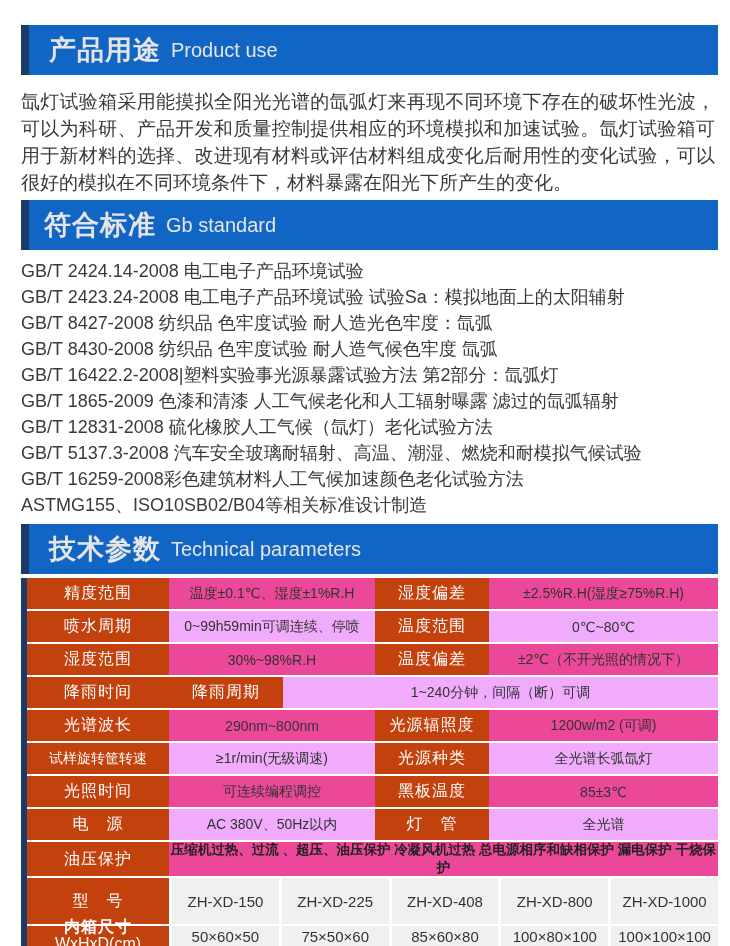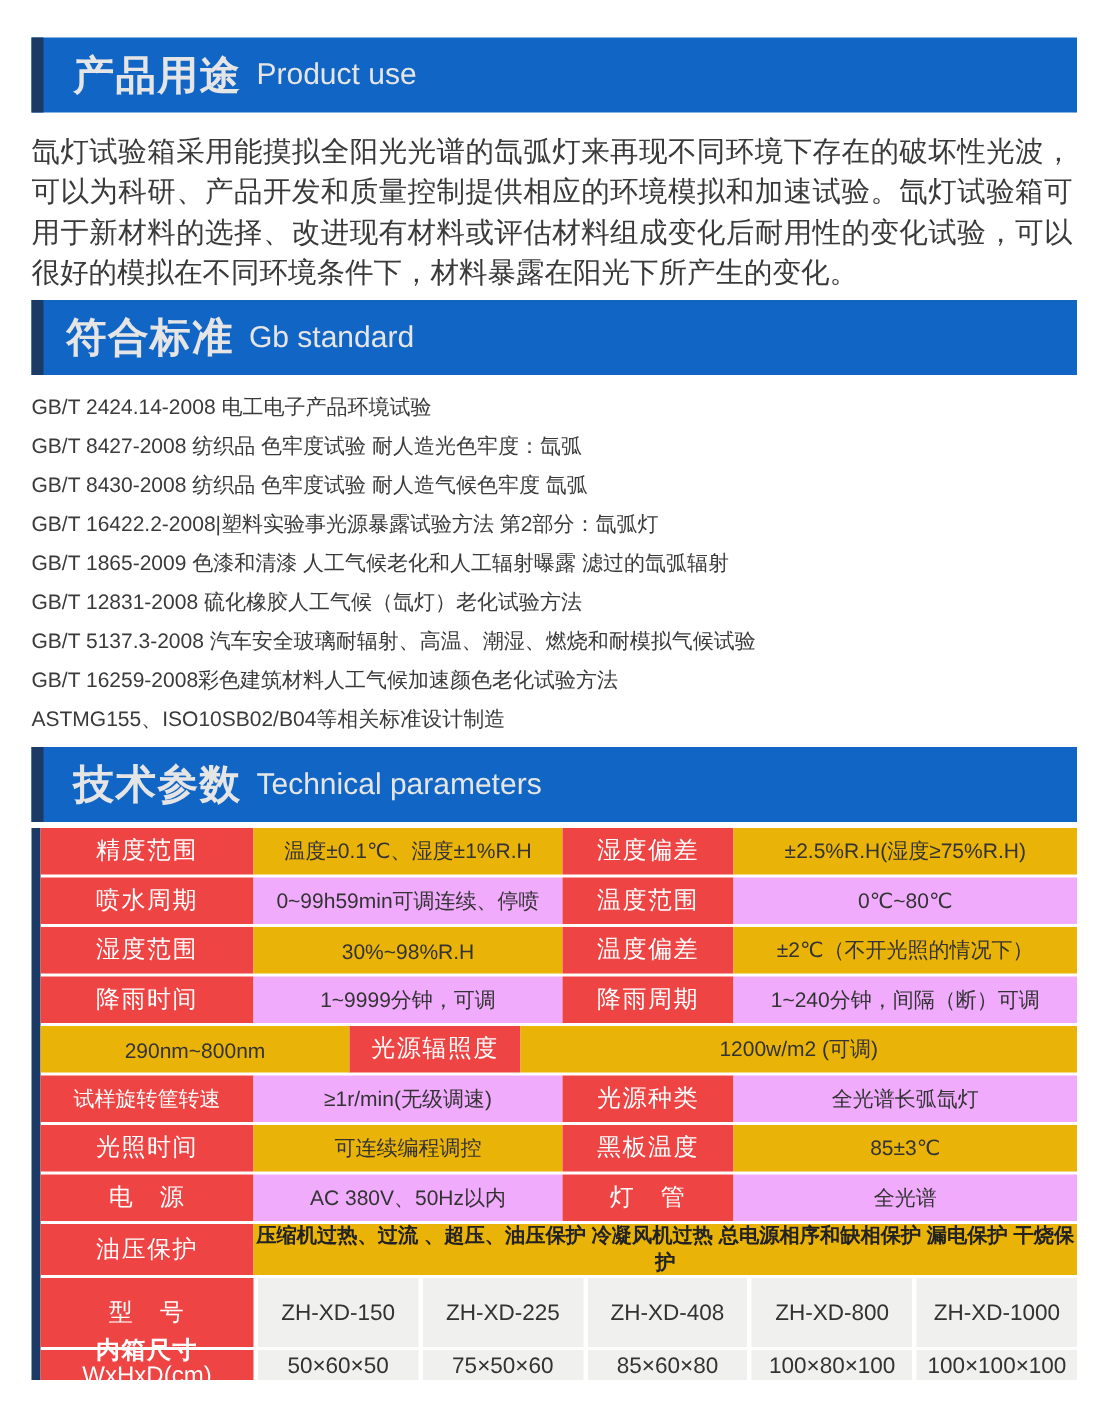--- a/index.html
+++ b/index.html
@@ -30,43 +30,43 @@
     margin-top:13px;
     width:694px;
     font-size:19px;line-height:27px;
     color:#3a3a3a;
     text-align:justify;
   }
 
   
   .standards{margin-top:8px;}
   .standards div{
-    font-size:14px;line-height:26px;color:#3a3a3a;
+    font-size:18px;line-height:26px;color:#3a3a3a;
     white-space:nowrap;
   }
 
   
   .ptable{
     margin-top:4px;
     width:697px;
     border-left:6px solid #1b3a66;
     box-sizing:border-box;
   }
   .prow{display:flex;margin-bottom:2px;}
   .cell{
     display:flex;align-items:center;justify-content:center;
     box-sizing:border-box;text-align:center;
   }
   .lab{
-    background:#ef4444;color:#fff;font-size:16px;
+    background:#c2410c;color:#fff;font-size:16px;
     letter-spacing:1px;
   }
   .lab1{width:142px;}
   .lab2{width:114px;}
-  .val{background:#eab308;color:#333;font-size:14px;}
+  .val{background:#ec4899;color:#333;font-size:14px;}
   .val1{width:206px;}
   .val2{flex:1;}
   .r{height:31px;}
   .prow.alt .val{background:#f0abfc;}
   .lab.small{font-size:14px;letter-spacing:0;}
 
   .prow-protect{height:34px;}
   .prow-protect .val{font-size:13.5px;font-weight:600;color:#222;letter-spacing:0;}
 
   .prow-models{height:46px;}
@@ -90,20 +90,21 @@
     <span class="en">Product use</span>
   </div>
   <div class="para">氙灯试验箱采用能摸拟全阳光光谱的氙弧灯来再现不同环境下存在的破坏性光波，可以为科研、产品开发和质量控制提供相应的环境模拟和加速试验。氙灯试验箱可用于新材料的选择、改进现有材料或评估材料组成变化后耐用性的变化试验，可以很好的模拟在不同环境条件下，材料暴露在阳光下所产生的变化。</div>
 
   <div class="bar bar2">
     <span class="zh">符合标准</span>
     <span class="en">Gb standard</span>
   </div>
   <div class="standards">
     <div>GB/T 2424.14-2008 电工电子产品环境试验</div>
+    <div>GB/T 2423.24-2008 电工电子产品环境试验 试验Sa：模拟地面上的太阳辅射</div>
     <div>GB/T 8427-2008 纺织品 色牢度试验 耐人造光色牢度：氙弧</div>
     <div>GB/T 8430-2008 纺织品 色牢度试验 耐人造气候色牢度 氙弧</div>
     <div>GB/T 16422.2-2008|塑料实验事光源暴露试验方法 第2部分：氙弧灯</div>
     <div>GB/T 1865-2009 色漆和清漆 人工气候老化和人工辐射曝露 滤过的氙弧辐射</div>
     <div>GB/T 12831-2008 硫化橡胶人工气候（氙灯）老化试验方法</div>
     <div>GB/T 5137.3-2008 汽车安全玻璃耐辐射、高温、潮湿、燃烧和耐模拟气候试验</div>
     <div>GB/T 16259-2008彩色建筑材料人工气候加速颜色老化试验方法</div>
     <div>ASTMG155、ISO10SB02/B04等相关标准设计制造</div>
   </div>
 
@@ -130,26 +131,26 @@
 
     <div class="prow r">
       <div class="cell lab lab1">湿度范围</div>
       <div class="cell val val1">30%~98%R.H</div>
       <div class="cell lab lab2">温度偏差</div>
       <div class="cell val val2">±2℃（不开光照的情况下）</div>
     </div>
 
     <div class="prow r alt">
       <div class="cell lab lab1">降雨时间</div>
-      <div class="cell val val1">1~9999分钟，可调</div>
       <div class="cell lab lab2">降雨周期</div>
       <div class="cell val val2">1~240分钟，间隔（断）可调</div>
     </div>
 
     <div class="prow r">
+      <div class="cell lab lab1">光谱波长</div>
       <div class="cell val val1">290nm~800nm</div>
       <div class="cell lab lab2">光源辐照度</div>
       <div class="cell val val2">1200w/m2 (可调)</div>
     </div>
 
     <div class="prow r alt">
       <div class="cell lab lab1 small">试样旋转筐转速</div>
       <div class="cell val val1">≥1r/min(无级调速)</div>
       <div class="cell lab lab2">光源种类</div>
       <div class="cell val val2">全光谱长弧氙灯</div>

